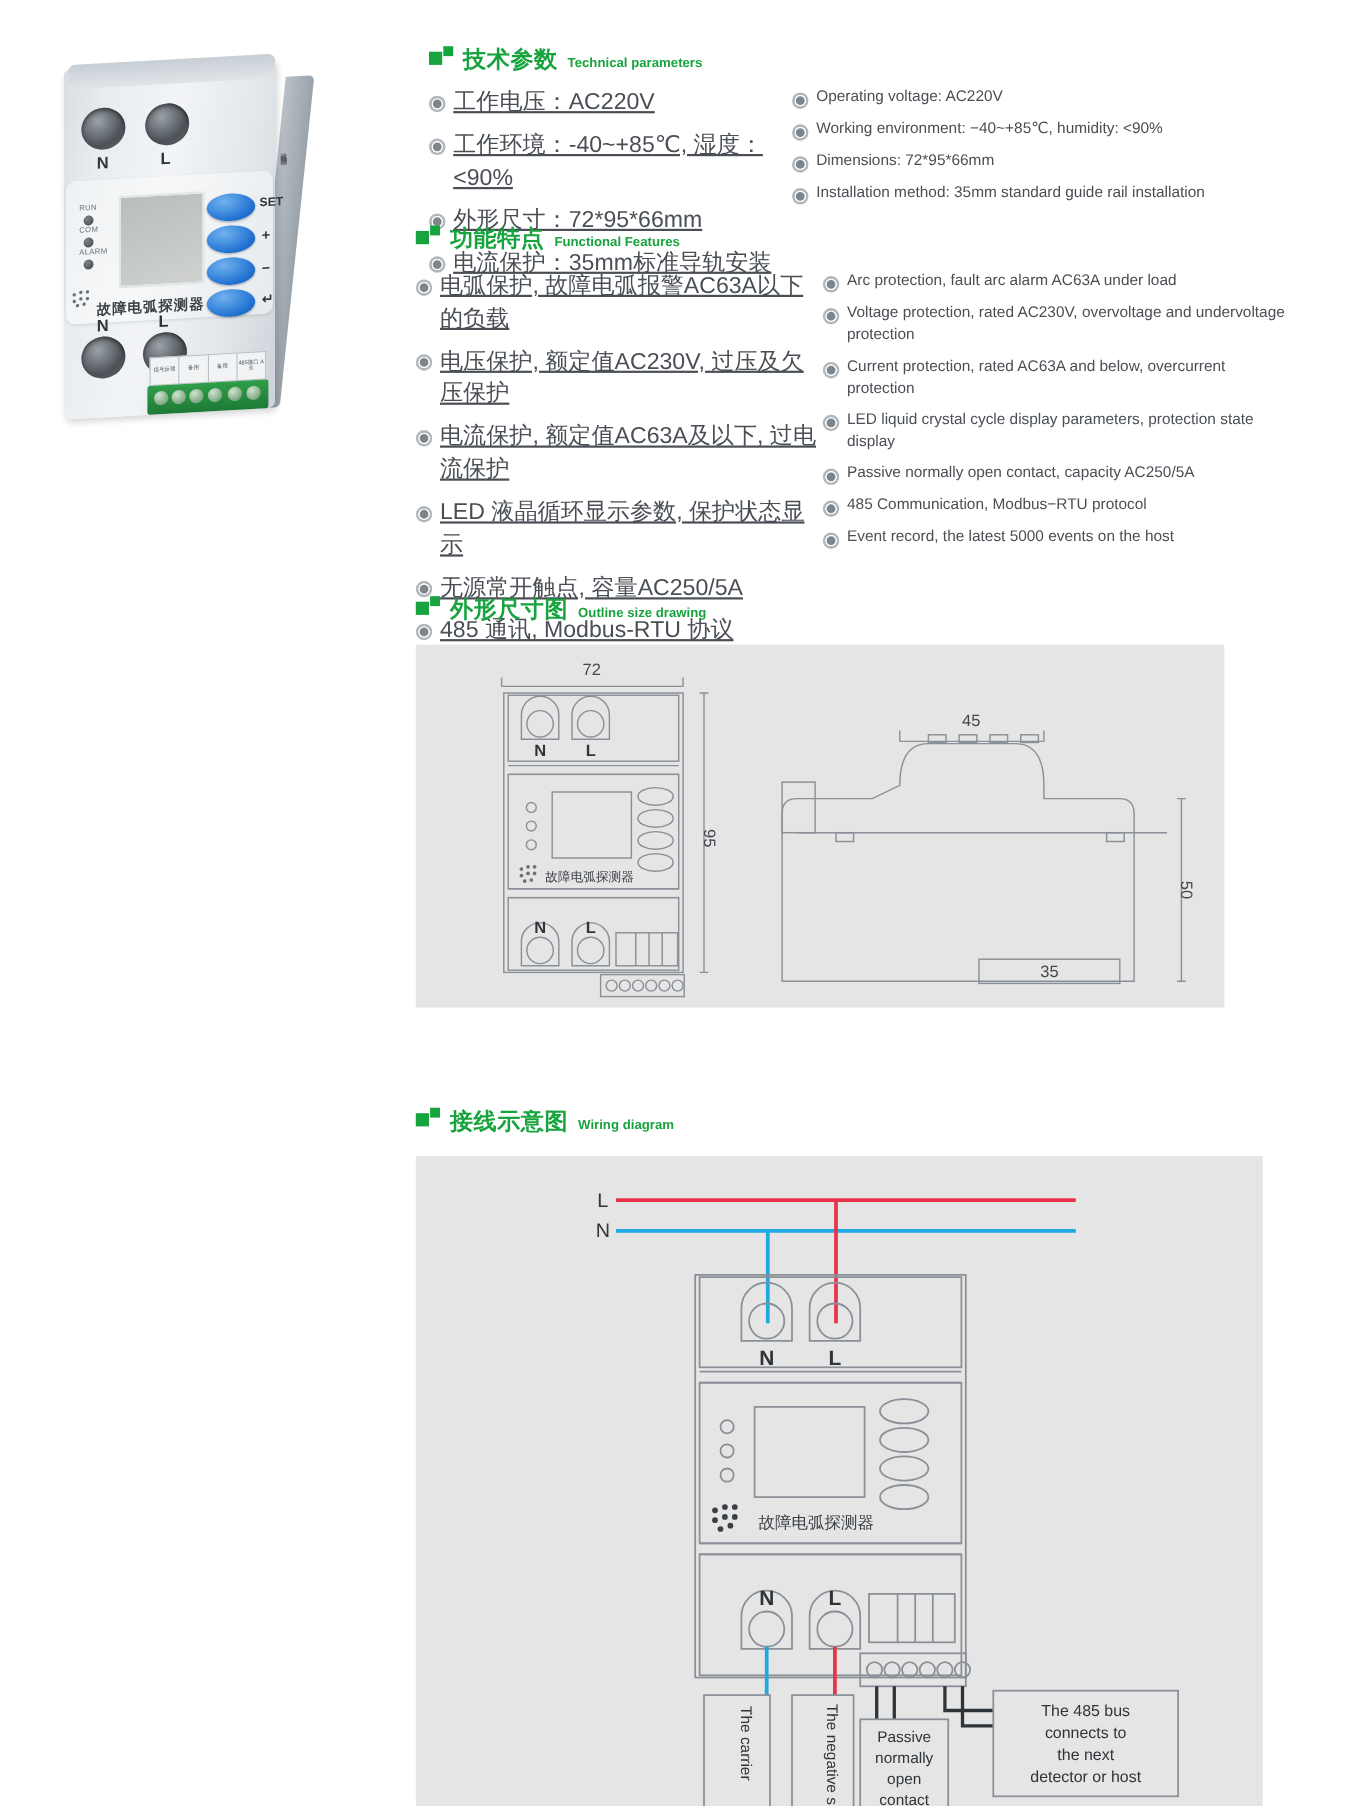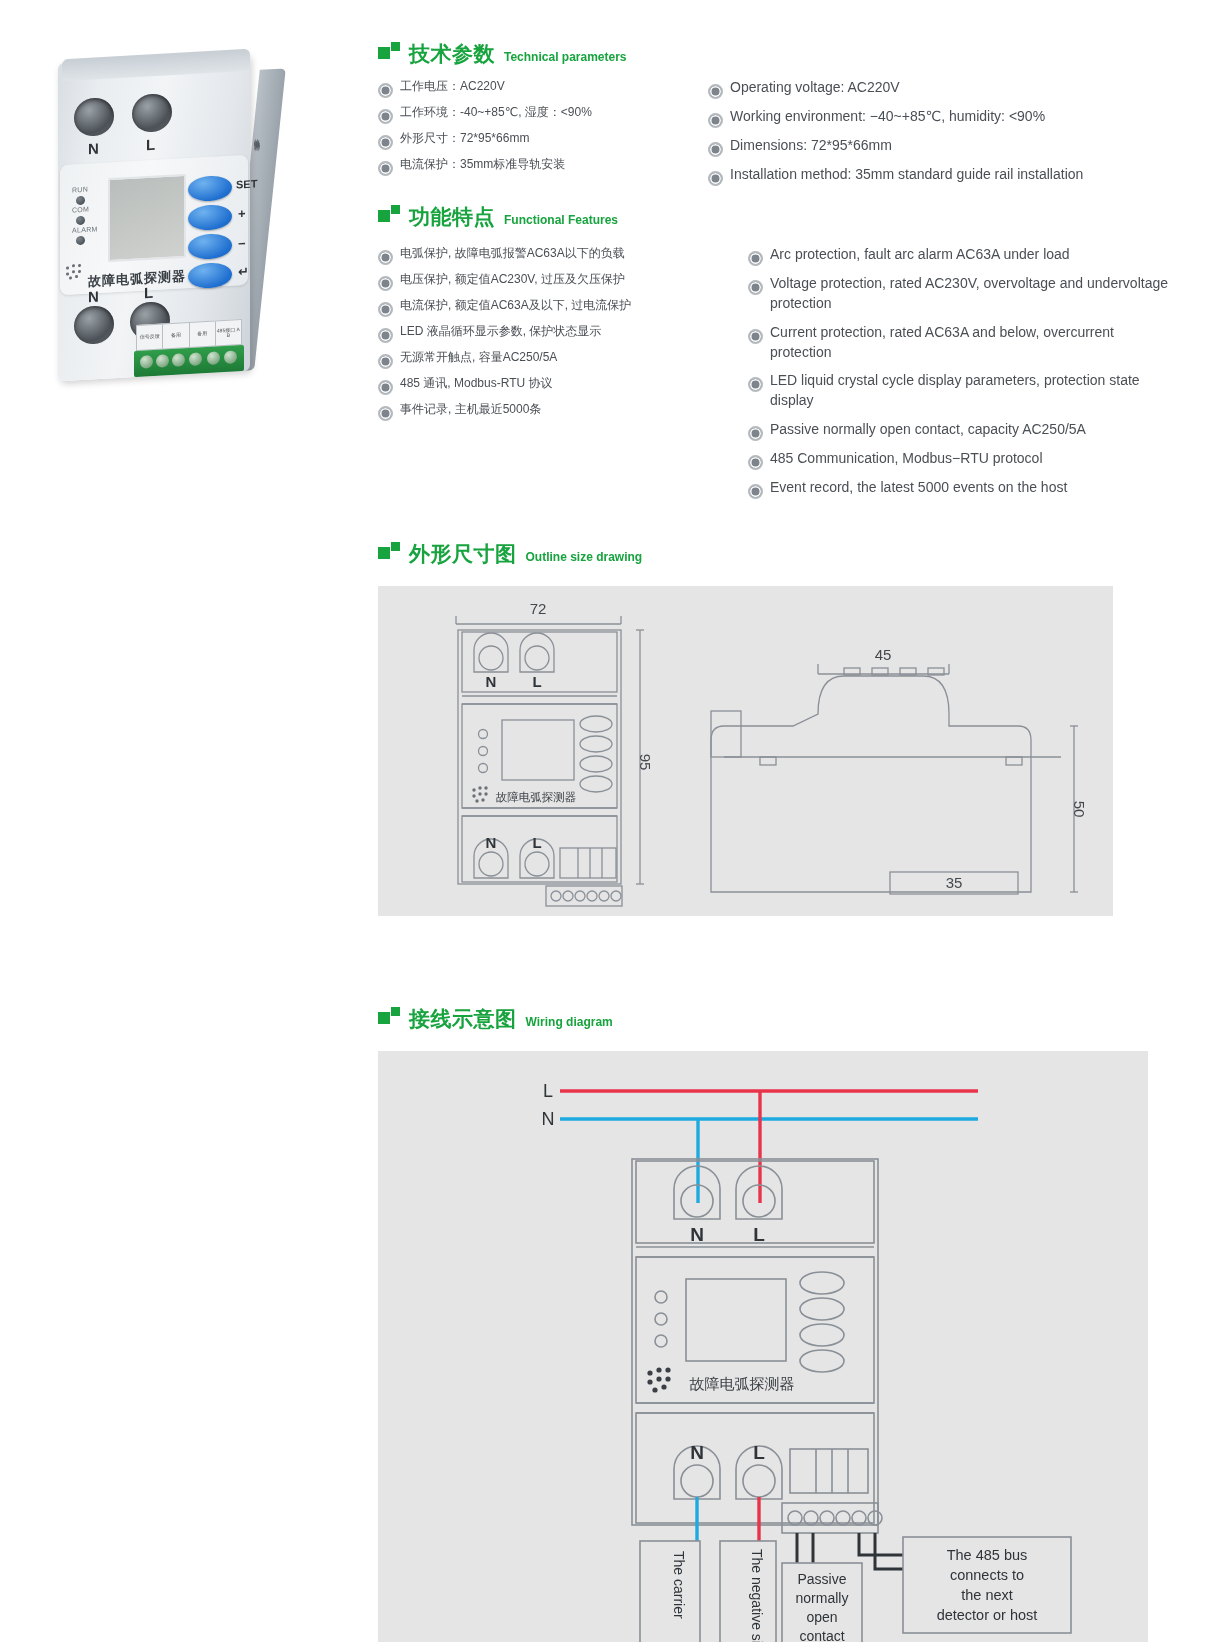--- a/index.html
+++ b/index.html
@@ -70,21 +70,21 @@
   .sec-en{ font-size:12px; font-weight:700; color:#17a33e; letter-spacing:0; }
 
   ul.bullets{ list-style:none; margin:0; padding:0; }
   ul.bullets li{ position:relative; padding-left:22px; margin-bottom:9px;
     line-height:1.42; color:#4a4f55; }
   ul.bullets li::before{
     content:""; position:absolute; left:0; top:.42em; width:11px; height:11px;
     border-radius:50%; border:2px solid #b4b9be; background:#7d848b;
     box-shadow:inset 0 0 0 1.5px #ffffff;
   }
-  .col-cn li{ font-size:12px; color:#46494d; }
+  .col-cn li{ font-size:21px; color:#46494d;text-decoration:underline; }
   .col-en li{ font-size:14px; color:#5a5f65; }
 
   .two-col{ display:flex; }
   .tp-cn{ width:330px; }
   .tp-en{ width:470px; }
 
   .ff-cn{ width:370px; }
   .ff-en{ width:430px; }
   .ff-cn li{ margin-bottom:17px; }
   .ff-en li{ margin-bottom:11px; }
@@ -158,21 +158,21 @@
       <div class="screwcol" style="left:22px"></div>
     <div class="screwcol" style="left:38px"></div>
       <div class="screwcol" style="left:55px"></div>
     <div class="screwcol" style="left:73px"></div>
       <div class="screwcol" style="left:90px"></div>
   </div>
 </div>
 
 <div class="content">
 
-  <div style="position:absolute; left:0; top:40px; width:800px;">
+  <div style="position:absolute; left:12px; top:40px; width:800px;">
     <div class="sec-head">
       <span class="sq"></span>
       <span class="sec-cn">技术参数</span>
       <span class="sec-en">Technical parameters</span>
     </div>
     <div class="two-col" style="margin-top:10px;">
       <ul class="bullets col-cn tp-cn">
         <li>工作电压：AC220V</li>
         <li>工作环境：-40~+85℃, 湿度：&lt;90%</li>
         <li>外形尺寸：72*95*66mm</li>

